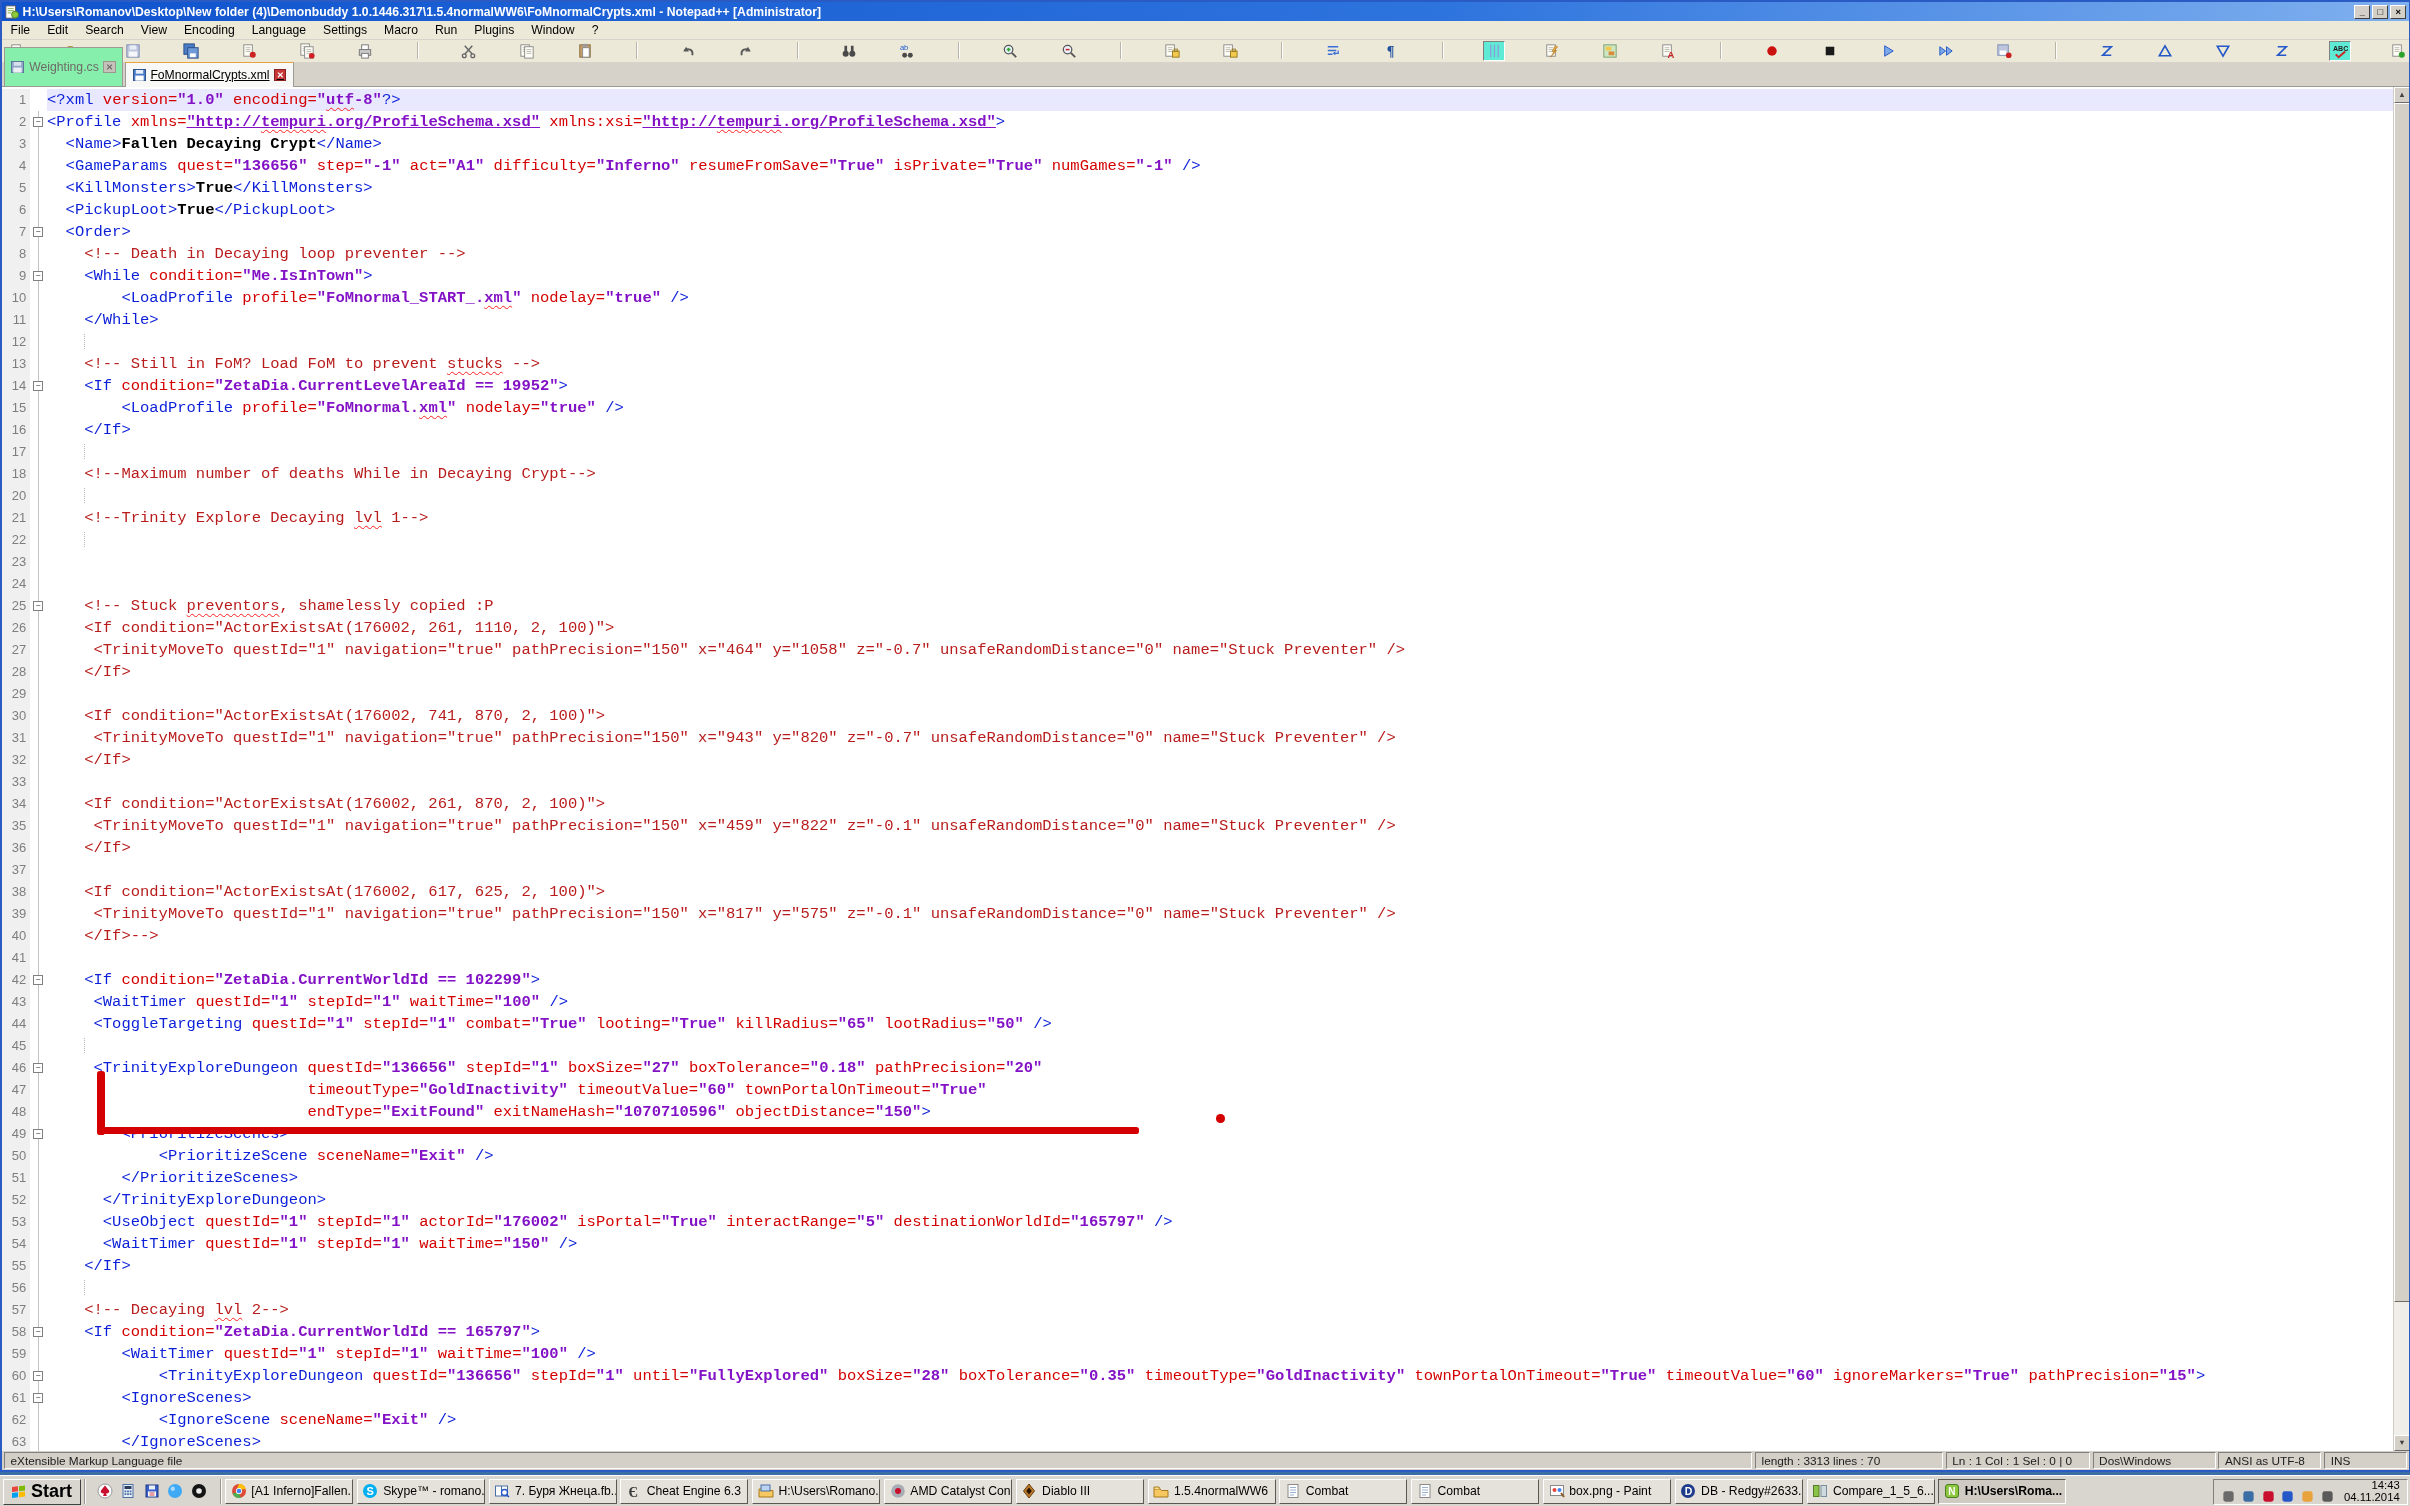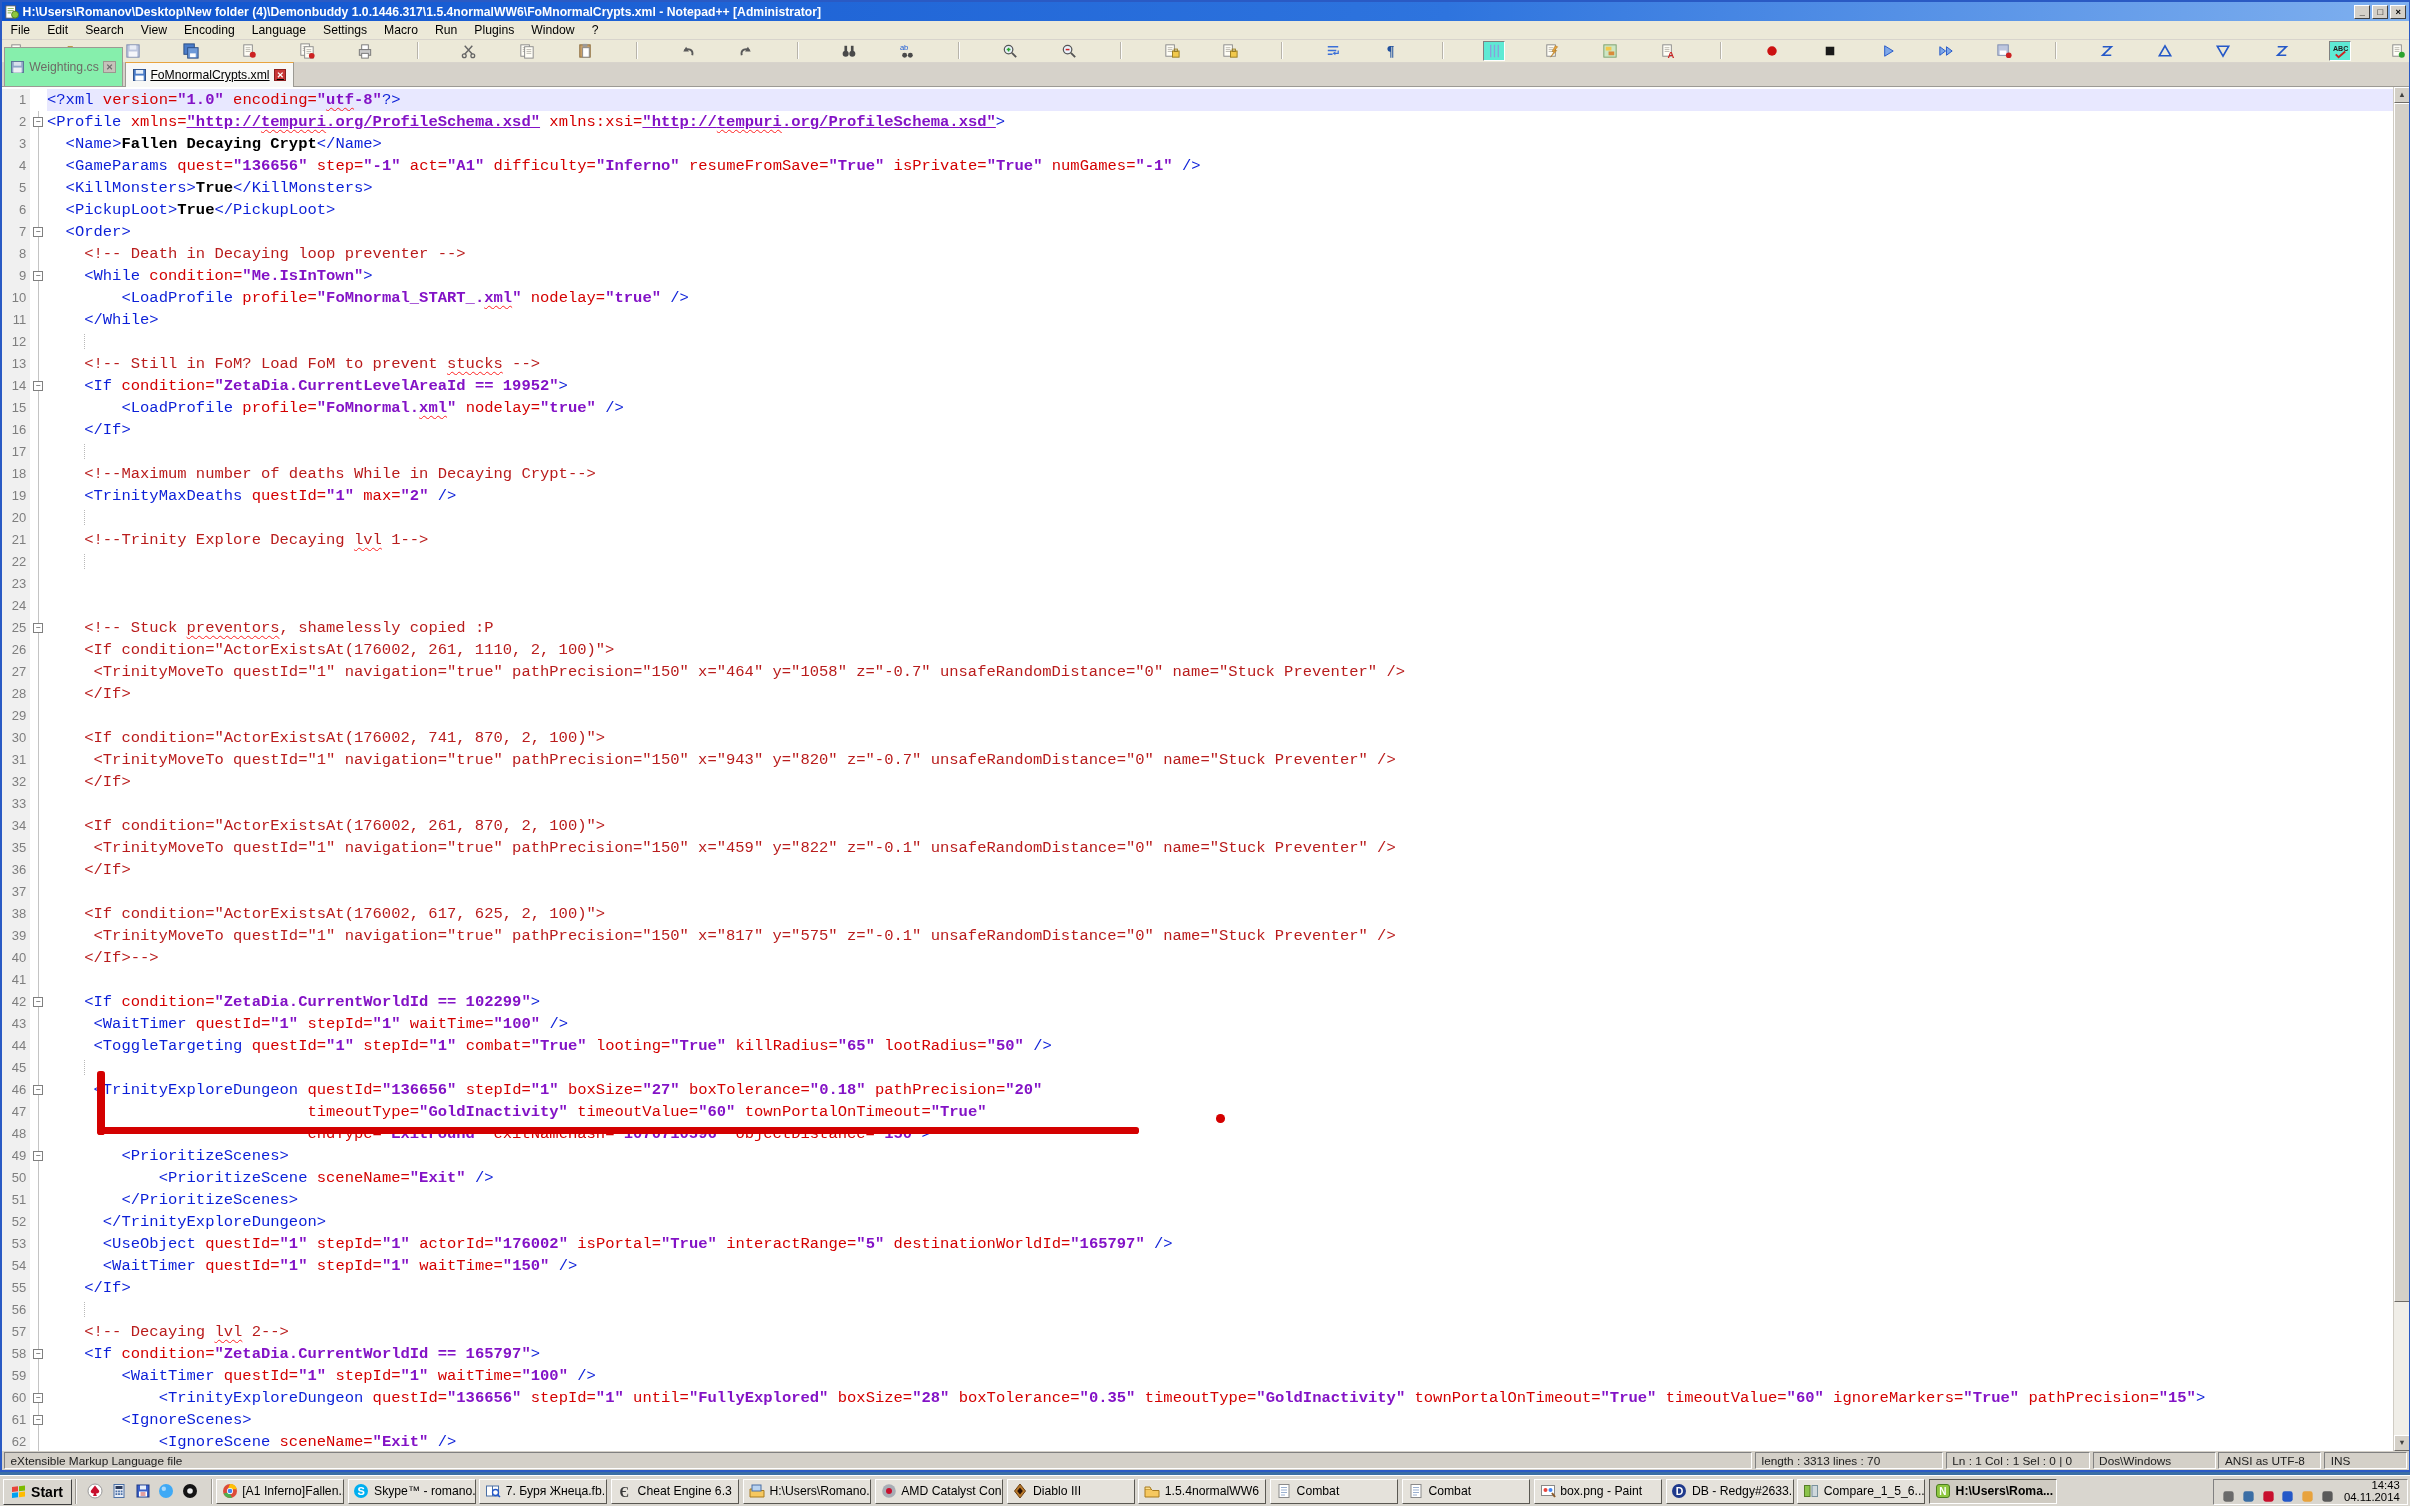--- a/index.html
+++ b/index.html
@@ -75,21 +75,21 @@
     display:flex; align-items:center; white-space:nowrap; overflow:hidden; }
 
   
   .anno { position:absolute; z-index:50; }
 
   
   .taskbar { position:absolute; left:0; top:1475px; width:2411px; height:32px; background:#D9D6CF;
     border-top:0.9px solid #FFFFFF; display:flex; align-items:center; padding:0 2.8px; gap:3.8px; }
   .start-btn { flex:0 0 auto; display:flex; align-items:center; gap:3.8px; height:26px; padding:0 7.5px;
     background:#D9D6CF; border:0.9px solid; border-color:#FFFFFF #404040 #404040 #FFFFFF;
-    font-size:14px; font-weight:bold; }
+    font-size:18px; font-weight:bold; }
   .ql { display:flex; align-items:center; gap:5.6px; padding:0 7.5px; flex:0 0 auto; }
   .ql .qicon { width:18px; height:18px; }
   .tb-sep { width:0.9px; height:24.5px; background:#9a978f; box-shadow:0.9px 0 0 #fff; flex:0 0 auto; }
   .task-btn { flex:0 0 128px; display:flex; align-items:center; gap:4.7px; height:25.4px; padding:0 4.7px;
     background:#E5E2DB; border:0.9px solid; border-color:#FFFFFF #5a5852 #5a5852 #FFFFFF;
     font-size:12.2px; white-space:nowrap; overflow:hidden; }
   .task-btn.active { background:#CFCBC2; border-color:#5a5852 #FFFFFF #FFFFFF #5a5852; font-weight:bold; }
   .task-btn .ticon { flex:0 0 16px; width:16px; height:16px; }
   .tray { margin-left:auto; display:flex; align-items:flex-end; gap:5.6px; height:26px; padding:0 7.5px;
     border:0.9px solid; border-color:#808080 #FFFFFF #FFFFFF #808080; }
@@ -487,25 +487,20 @@
           </div>
           <div class="code-line">
             <span class="ln-num">17</span>
             <span class="ln-fold tree"></span>
             <span class="ln-code"><span class="guide"></span></span>
           </div>
           <div class="code-line">
             <span class="ln-num">18</span>
             <span class="ln-fold tree"></span>
             <span class="ln-code"><span>    </span><span class="tk-com">&lt;!--Maximum number of deaths While in Decaying Crypt--&gt;</span></span>
-          </div>
-          <div class="code-line">
-            <span class="ln-num">19</span>
-            <span class="ln-fold tree"></span>
-            <span class="ln-code"><span>    </span><span class="tk-tag">&lt;TrinityMaxDeaths</span><span> </span><span class="tk-attr">questId=</span><span class="tk-val">"1"</span><span> </span><span class="tk-attr">max=</span><span class="tk-val">"2"</span><span> </span><span class="tk-tag">/&gt;</span></span>
           </div>
           <div class="code-line">
             <span class="ln-num">20</span>
             <span class="ln-fold tree"></span>
             <span class="ln-code"><span class="guide"></span></span>
           </div>
           <div class="code-line">
             <span class="ln-num">21</span>
             <span class="ln-fold tree"></span>
             <span class="ln-code"><span>    </span><span class="tk-com">&lt;!--Trinity Explore Decaying <span class="sq">lvl</span> 1--&gt;</span></span>

